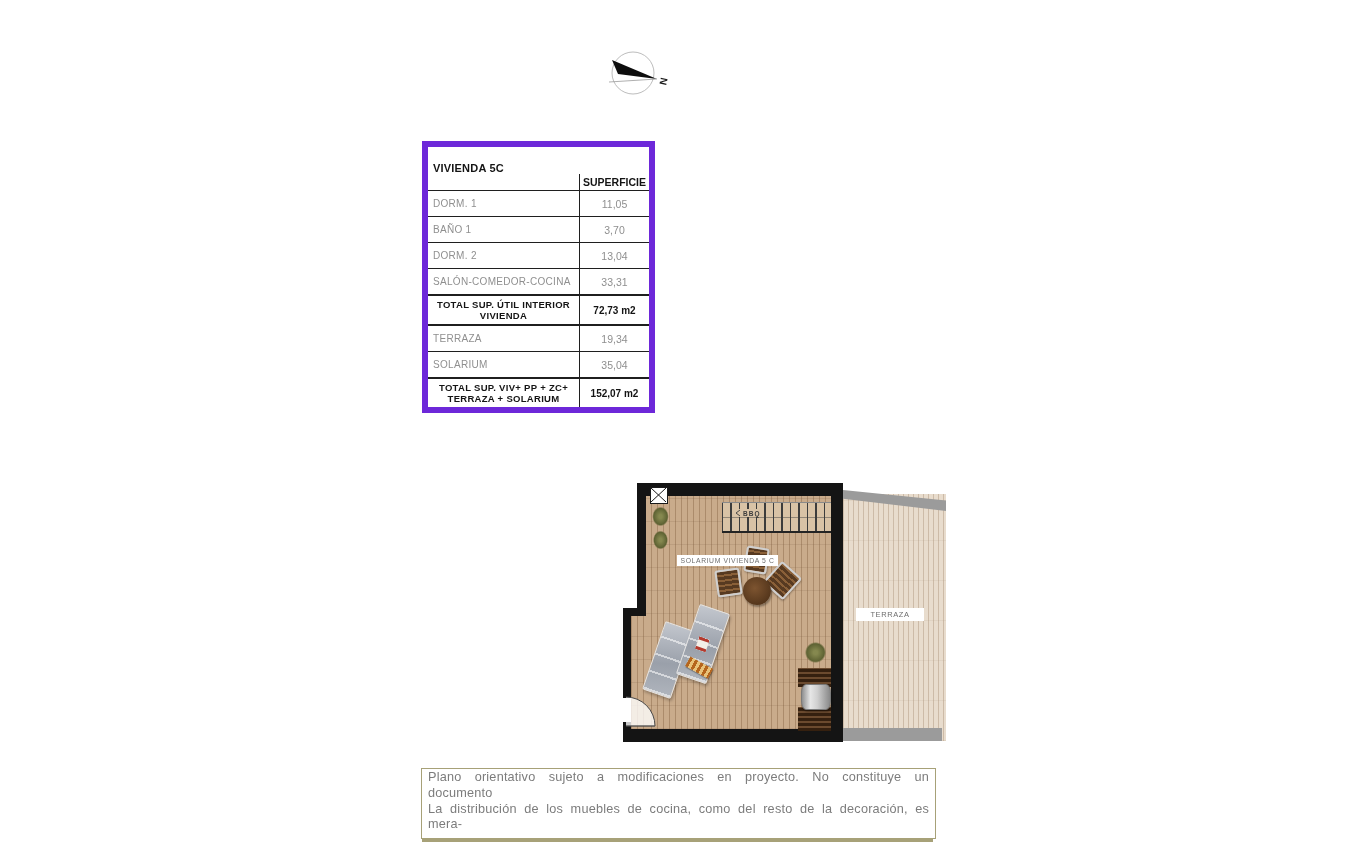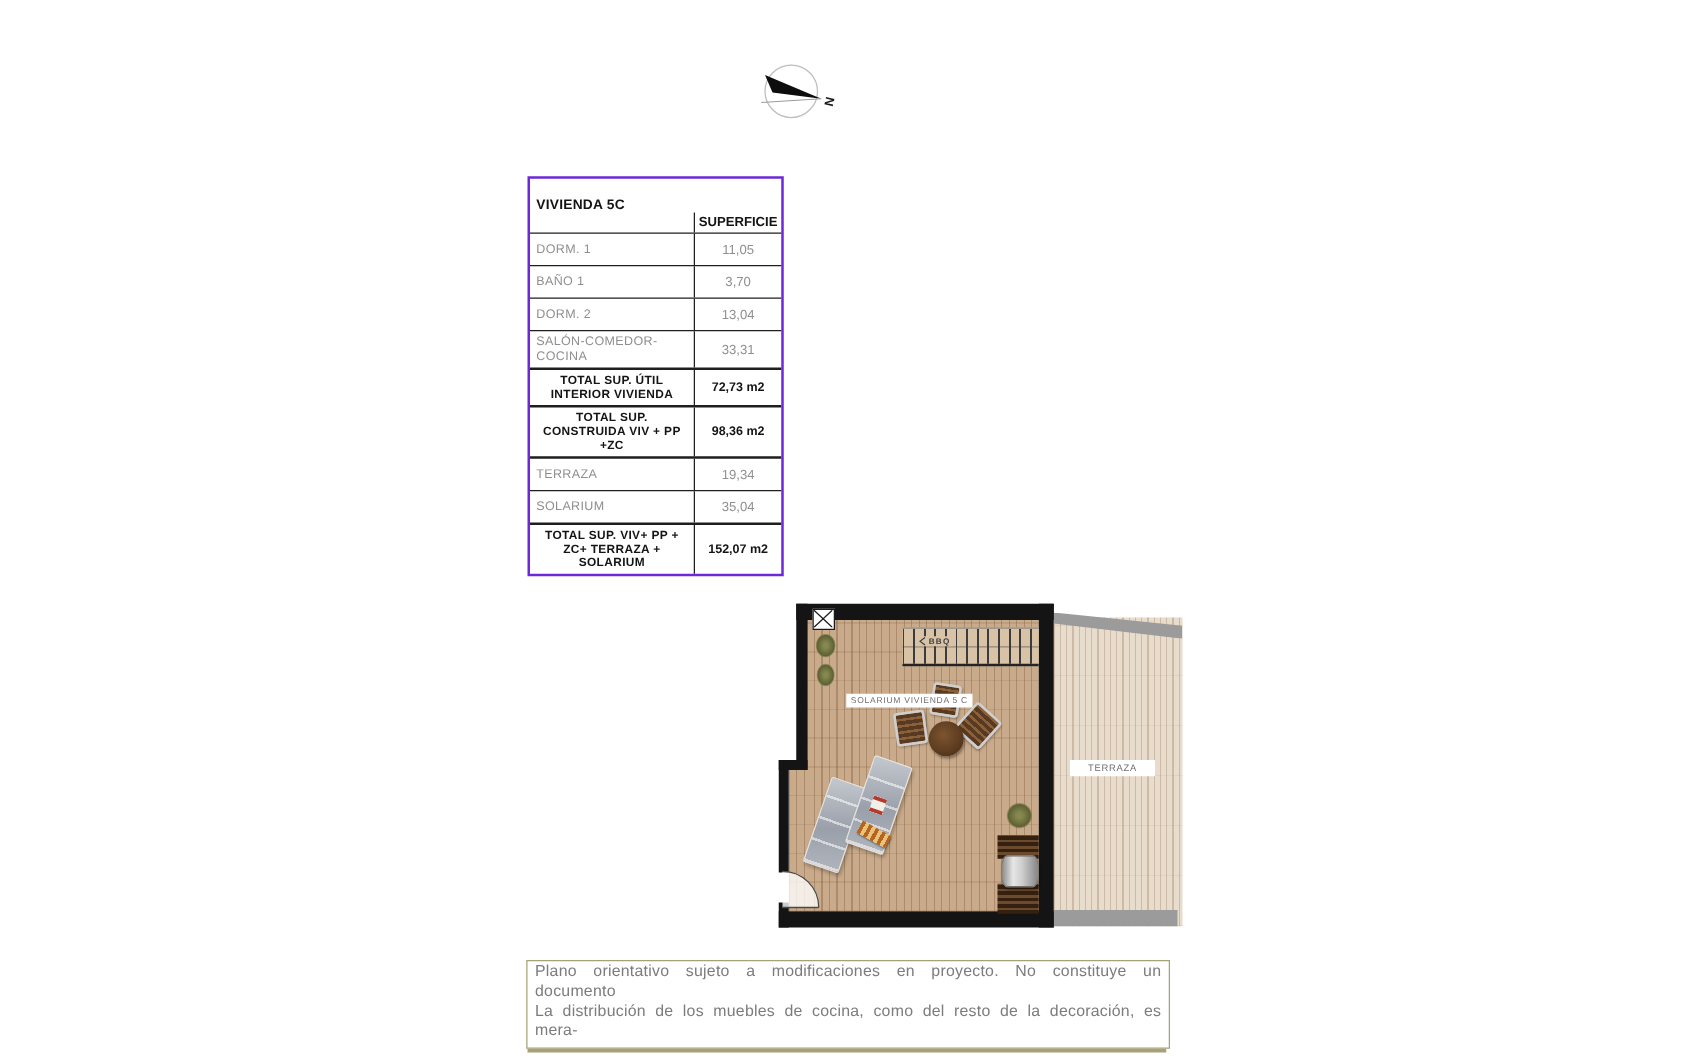--- a/index.html
+++ b/index.html
@@ -1,21 +1,21 @@
 <!DOCTYPE html>
 <html style="--wall: #141414; --solarium-floor: #c9ab8b; --terraza-floor: #e8dccd; --terraza-band: #9b9b9b; --accent: #a7a178;"><head>
 <meta charset="utf-8">
 <style>
   html,body{margin:0;padding:0;}
   body{
     width:1360px;height:850px;background:#ffffff;overflow:hidden;position:relative;
     font-family:"Liberation Sans", sans-serif;
   }
   
-  .atable{position:absolute;left:422px;top:141px;width:205px;border:2px solid #6d28d9;box-sizing:border-box;background:#fff;}
+  .atable{position:absolute;left:422px;top:141px;width:233px;border:6px solid #6d28d9;box-sizing:border-box;background:#fff;}
   .arow{display:flex;border-top:1px solid #1f1f1f;min-height:25px;}
   .arow:first-child{border-top:0;}
   .arow.header{min-height:19px;}
   .arow.total{border-top-width:2px;}
   .arow.total + .arow{border-top-width:2px;}
   .cell-label{flex:1;display:flex;align-items:center;padding:3px 5px;font-size:10px;color:#8f8f8f;letter-spacing:.3px;line-height:11.5px;}
   .cell-value{width:70px;border-left:1px solid #1f1f1f;display:flex;align-items:center;justify-content:center;font-size:10.5px;color:#8f8f8f;text-align:center;padding:2px;box-sizing:border-box;}
   .header .cell-label{font-weight:bold;color:#141414;font-size:11px;letter-spacing:.2px;}
   .header .cell-value{font-weight:bold;color:#141414;font-size:10.5px;margin-top:27px;}
   .total .cell-label{font-weight:bold;color:#141414;font-size:9.5px;line-height:11px;text-align:center;}
@@ -106,24 +106,20 @@
       <div class="cell-value">13,04</div>
     </div>
     <div class="arow">
       <div class="cell-label">SALÓN-COMEDOR-COCINA</div>
       <div class="cell-value">33,31</div>
     </div>
     <div class="arow total">
       <div class="cell-label">TOTAL SUP. ÚTIL INTERIOR VIVIENDA</div>
       <div class="cell-value">72,73 m2</div>
     </div>
-    <div class="arow total">
-      <div class="cell-label">TOTAL SUP. CONSTRUIDA VIV + PP +ZC</div>
-      <div class="cell-value">98,36 m2</div>
-    </div>
     <div class="arow">
       <div class="cell-label">TERRAZA</div>
       <div class="cell-value">19,34</div>
     </div>
     <div class="arow">
       <div class="cell-label">SOLARIUM</div>
       <div class="cell-value">35,04</div>
     </div>
     <div class="arow total">
       <div class="cell-label">TOTAL SUP. VIV+ PP + ZC+ TERRAZA + SOLARIUM</div>

